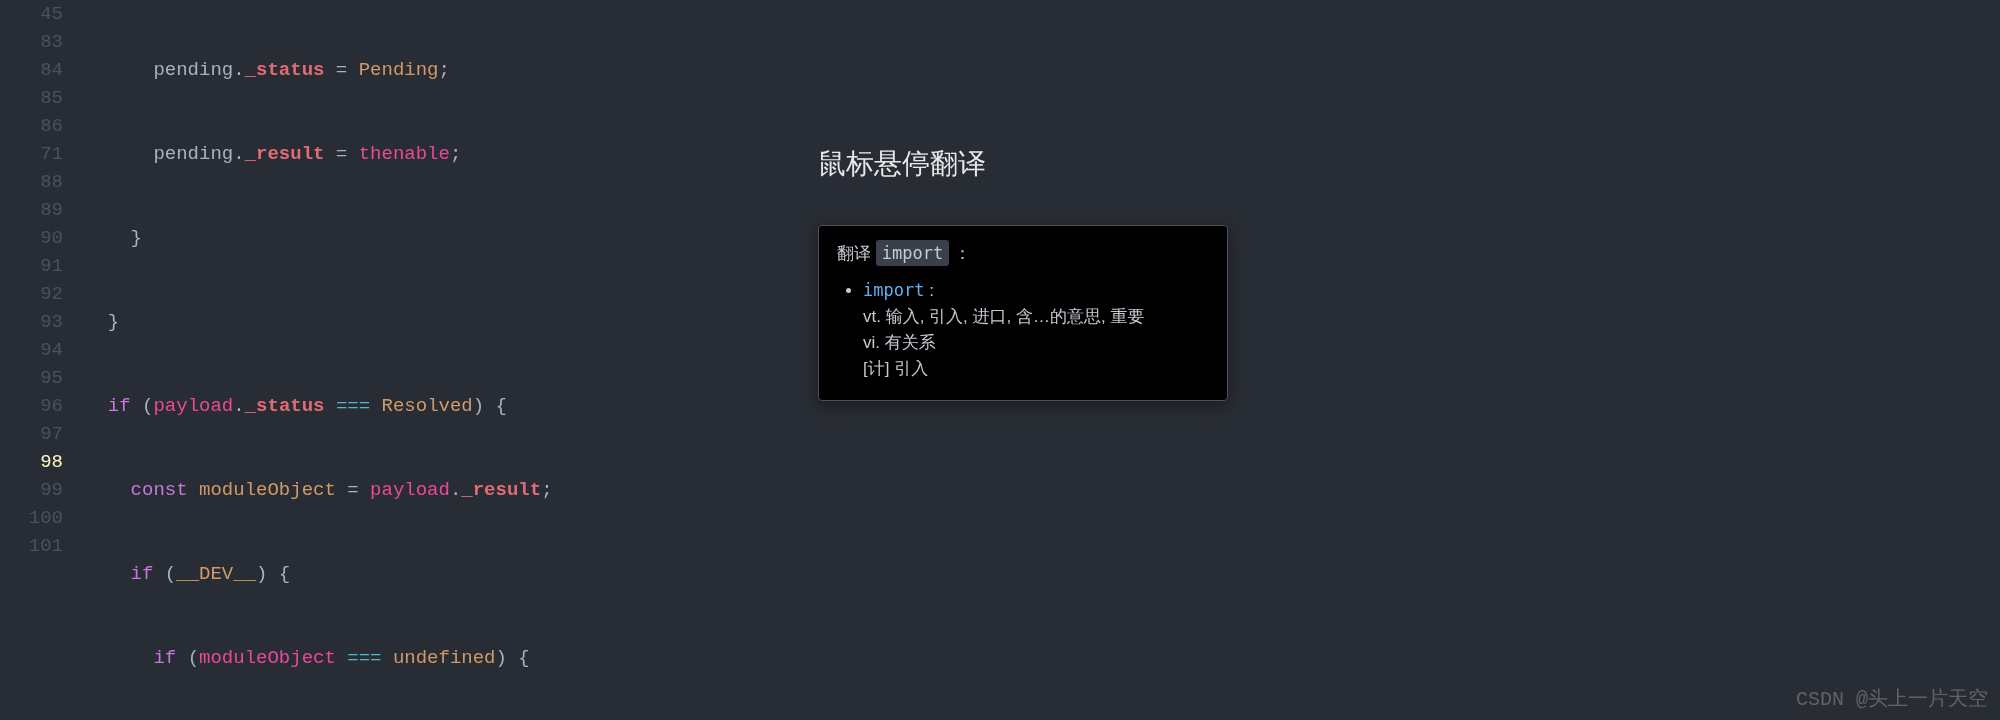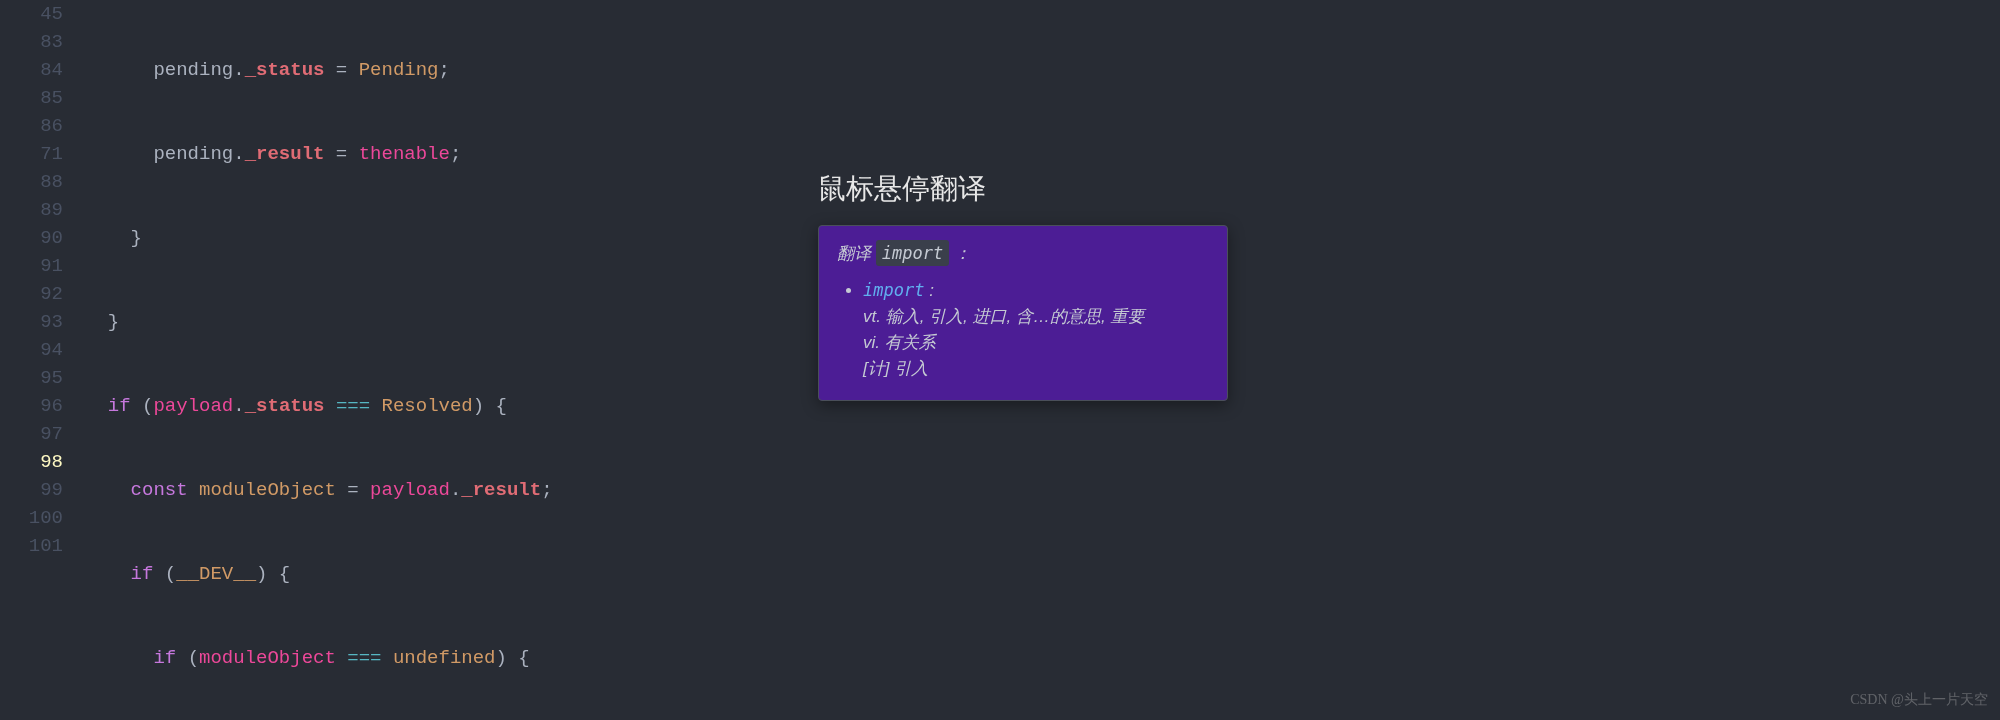--- a/index.html
+++ b/index.html
@@ -8,29 +8,29 @@
   .gutter div{padding-right:22px;height:28px;}
   .gutter div.cursor-line{color:#fef9c3;}
   .code{position:absolute;left:85px;top:0;right:0;white-space:pre;}
   .code .line{height:28px;}
   .tok-kw{color:#c678dd;}
   .tok-var{color:#ec4899;}
   .tok-prop{color:#e06c75;font-weight:bold;}
   .tok-const{color:#d19a66;}
   .tok-op{color:#56b6c2;}
   .tok-punct{color:#abb2bf;}
-  .annotation-title{position:absolute;left:818px;top:175px;color:#e8e8e8;font-family:"PingFang SC","Microsoft YaHei",sans-serif;font-size:28px;font-weight:400;}
-  .tooltip{position:absolute;left:818px;top:225px;width:372px;background:#4c1d95;border:1px solid #4a4f5a;border-radius:4px;padding:14px 18px 16px 18px;font-family:"PingFang SC","Microsoft YaHei",sans-serif;font-size:17px;line-height:26px;color:#c5cad3;box-shadow:0 4px 16px rgba(0,0,0,.4);font-style:italic;}
+  .annotation-title{position:absolute;left:818px;top:150px;color:#e8e8e8;font-family:"PingFang SC","Microsoft YaHei",sans-serif;font-size:28px;font-weight:400;}
+  .tooltip{position:absolute;left:818px;top:225px;width:372px;background:#000000;border:1px solid #4a4f5a;border-radius:4px;padding:14px 18px 16px 18px;font-family:"PingFang SC","Microsoft YaHei",sans-serif;font-size:17px;line-height:26px;color:#c5cad3;box-shadow:0 4px 16px rgba(0,0,0,.4);}
   .tooltip .hdr{margin-bottom:10px;}
   .tooltip .hdr .word{display:inline-block;background:#3a3f4b;padding:0 6px;border-radius:3px;font-family:monospace;color:#c5cad3;}
   .tooltip ul{margin:0;padding-left:26px;}
   .tooltip li{margin-bottom:2px;}
   .tooltip .entry-word{color:#61afef;font-family:monospace;}
   .tooltip .def{color:#c5cad3;padding-left:0;}
-  .watermark{position:absolute;right:12px;bottom:6px;color:rgba(200,200,200,.35);font-family:Liberation Serif, serif;font-size:14px;}
+  .watermark{position:absolute;right:12px;bottom:6px;color:rgba(200,200,200,.35);font-family:Liberation Mono, monospace;font-size:20px;}
 </style>
 </head>
 <body>
 
 <div class="editor">
   <div class="gutter" id="gutter">
       <div>45</div>
       <div>83</div>
       <div>84</div>
       <div>85</div>

